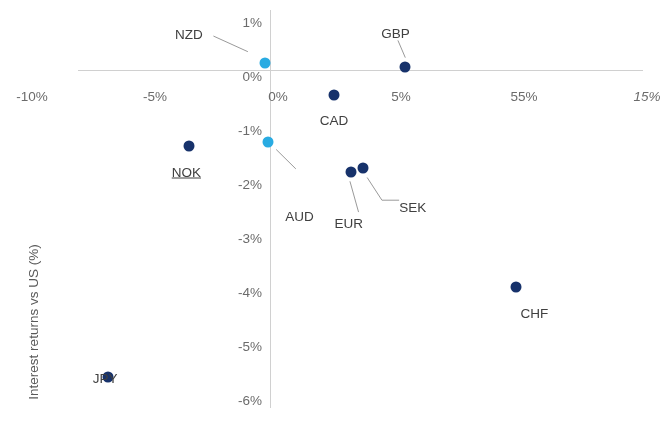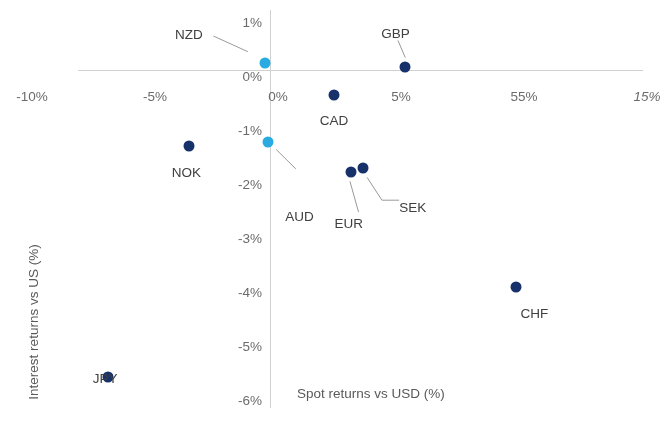--- a/index.html
+++ b/index.html
@@ -85,23 +85,22 @@
       <div class="point" style="left: 267.54px; top: 141.88px; background: rgb(41, 171, 226);"></div>
       <div class="point" style="left: 351.18px; top: 172.12px; background: rgb(23, 50, 107);"></div>
       <div class="point" style="left: 363.48px; top: 167.8px; background: rgb(23, 50, 107);"></div>
       <div class="point" style="left: 516px; top: 286.6px; background: rgb(23, 50, 107);"></div>
       <div class="point" style="left: 107.64px; top: 377.32px; background: rgb(23, 50, 107);"></div>
     </div>
   <div id="layer-plabels">
       <div class="plabel" style="left: 188.82px; top: 33.88px; text-align: right;">NZD</div>
       <div class="plabel" style="left: 395.46px; top: 32.8px;">GBP</div>
       <div class="plabel" style="left: 333.96px; top: 120.28px;">CAD</div>
-      <div class="plabel" style="left: 186.36px; top: 172.12px;">NOK</div>
+      <div class="plabel" style="left: 186.36px; top: 172.12px; text-decoration: underline;">NOK</div>
       <div class="plabel" style="left: 299.52px; top: 180.22px; margin-top: 36px;">AUD</div>
       <div class="plabel" style="left: 348.72px; top: 222.88px;">EUR</div>
       <div class="plabel" style="left: 412.68px; top: 207px;">SEK</div>
       <div class="plabel" style="left: 518.46px; top: 312.52px; margin-left: 16px;">CHF</div>
       <div class="plabel" style="left: 105.18px; top: 378px;">JPY</div>
     </div>
 
-  <div class="axis-title" id="xtitle" style="left:297px;top:386px;">Spot returns vs USD (%)</div>
   <div class="axis-title" id="ytitle" style="left:26px;top:322px;">Interest returns vs US (%)</div>
 </div>
 
 </body></html>

